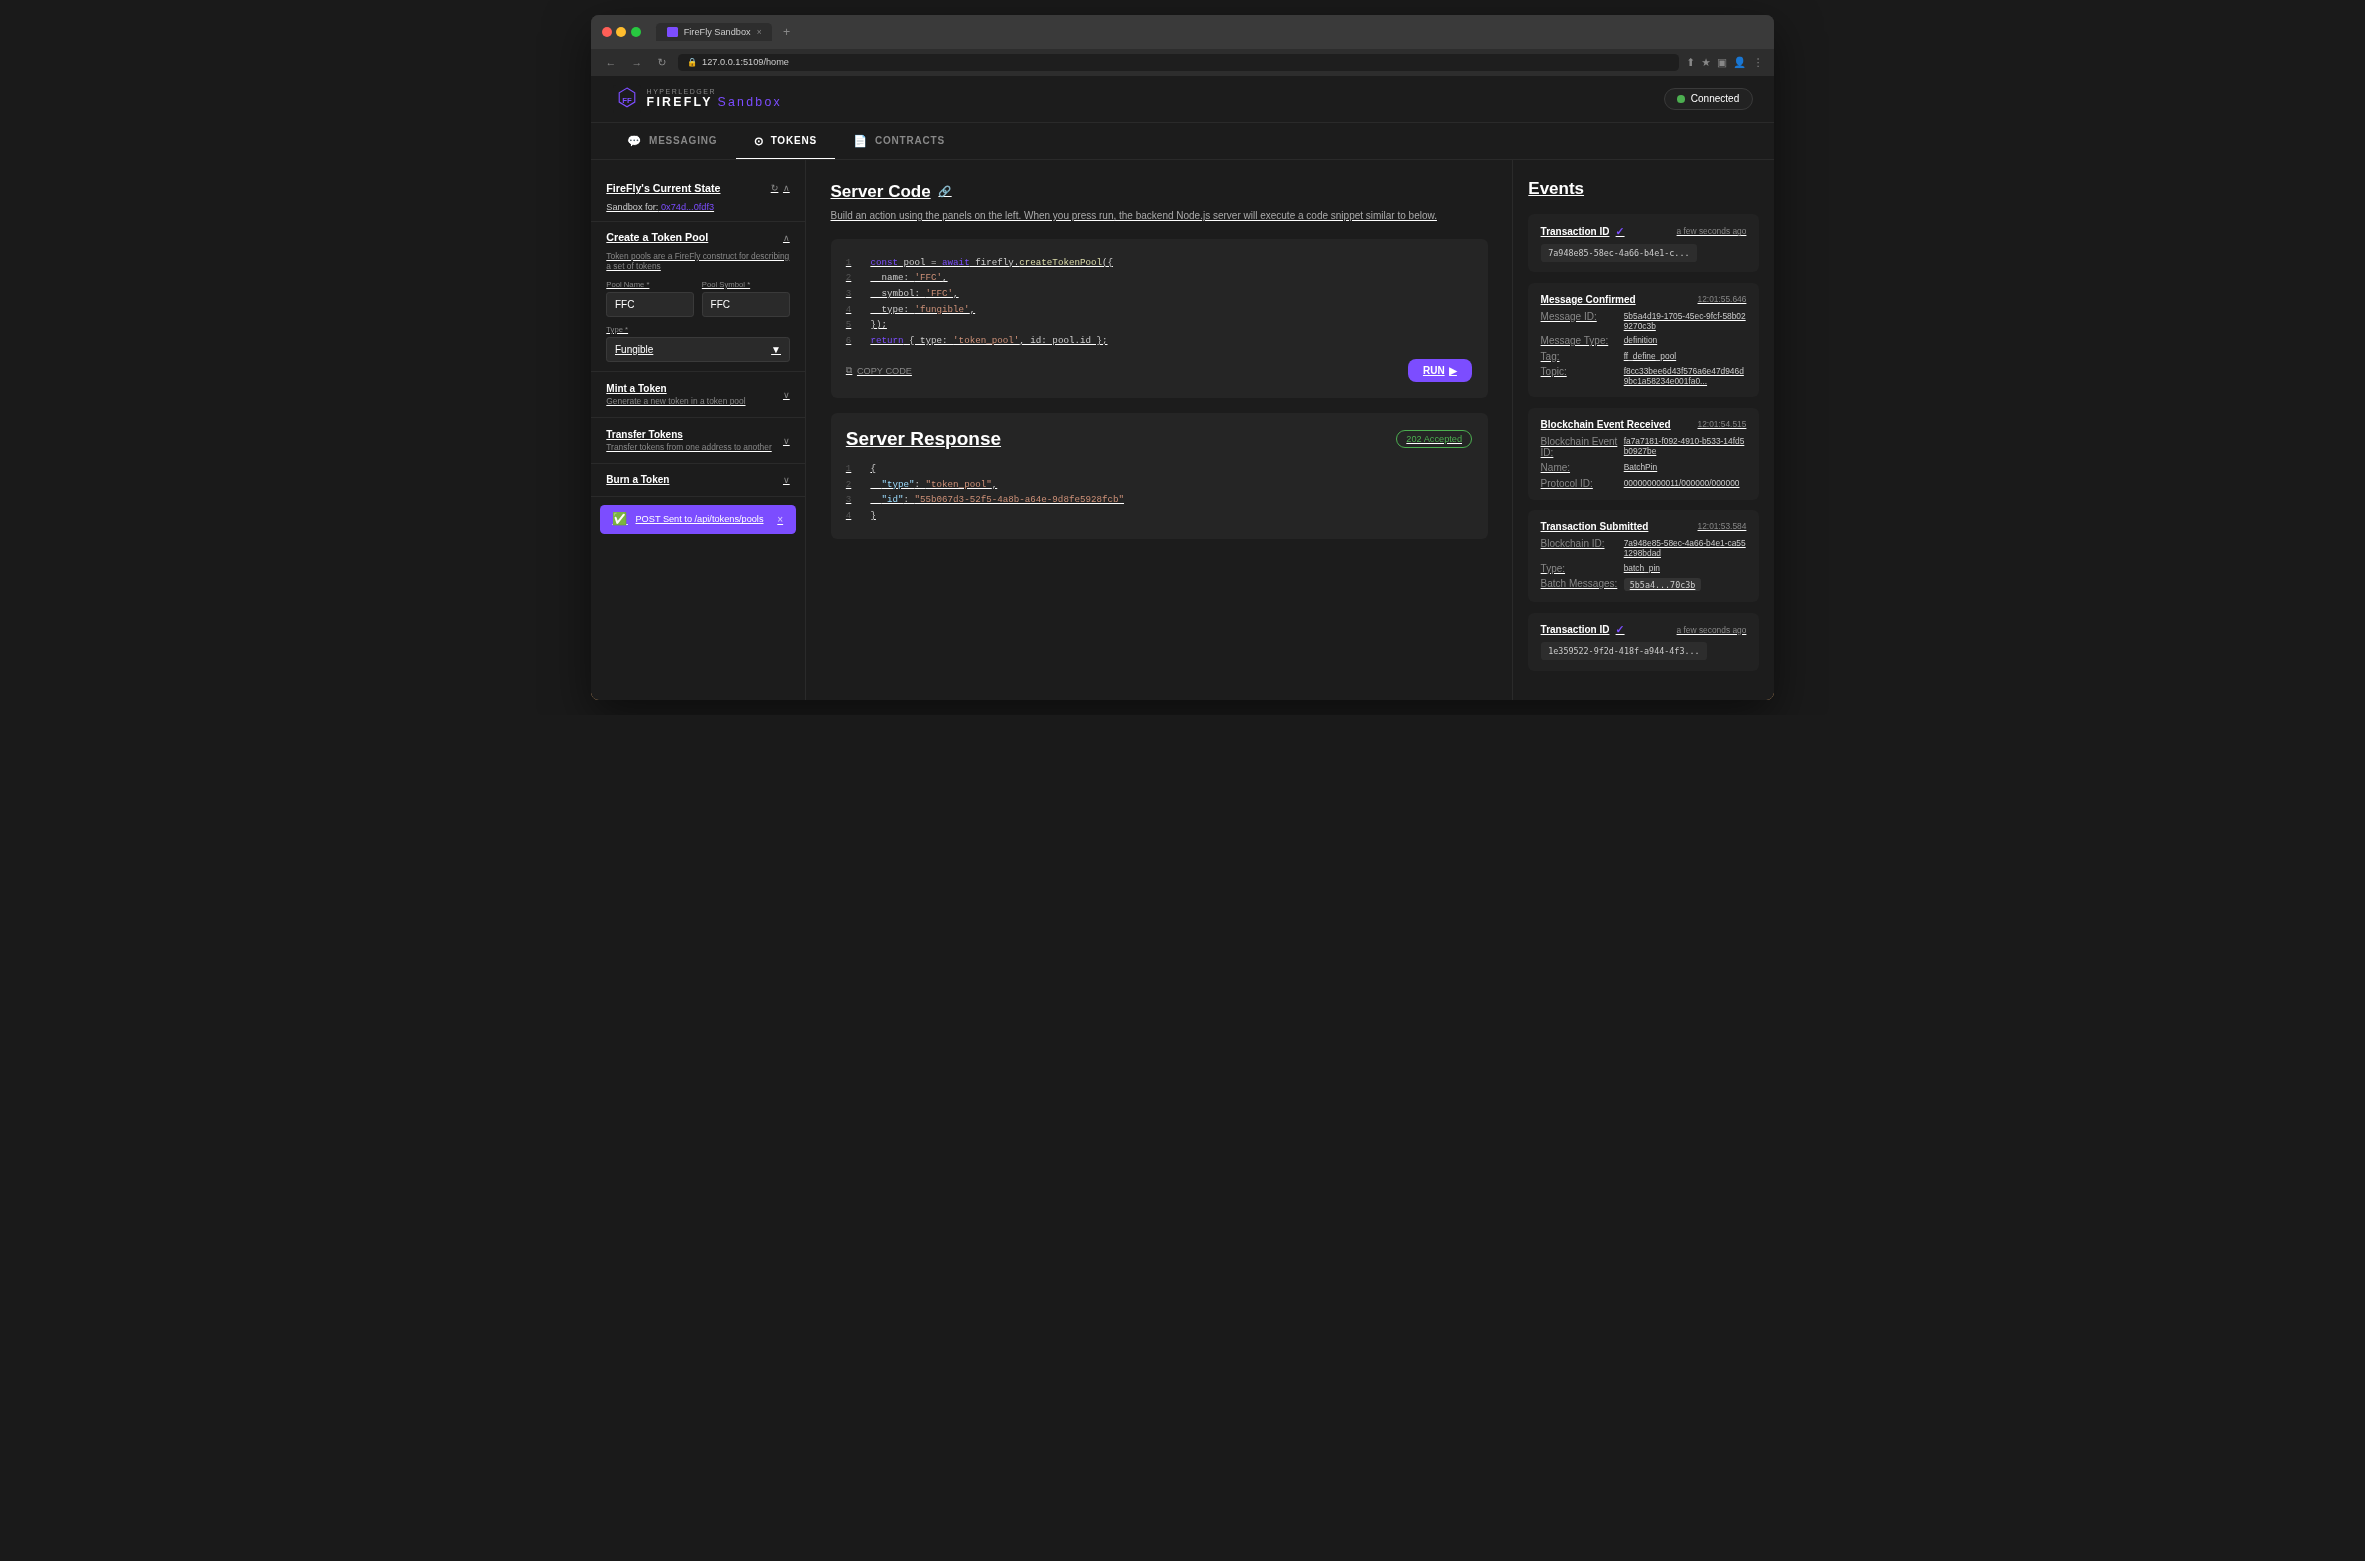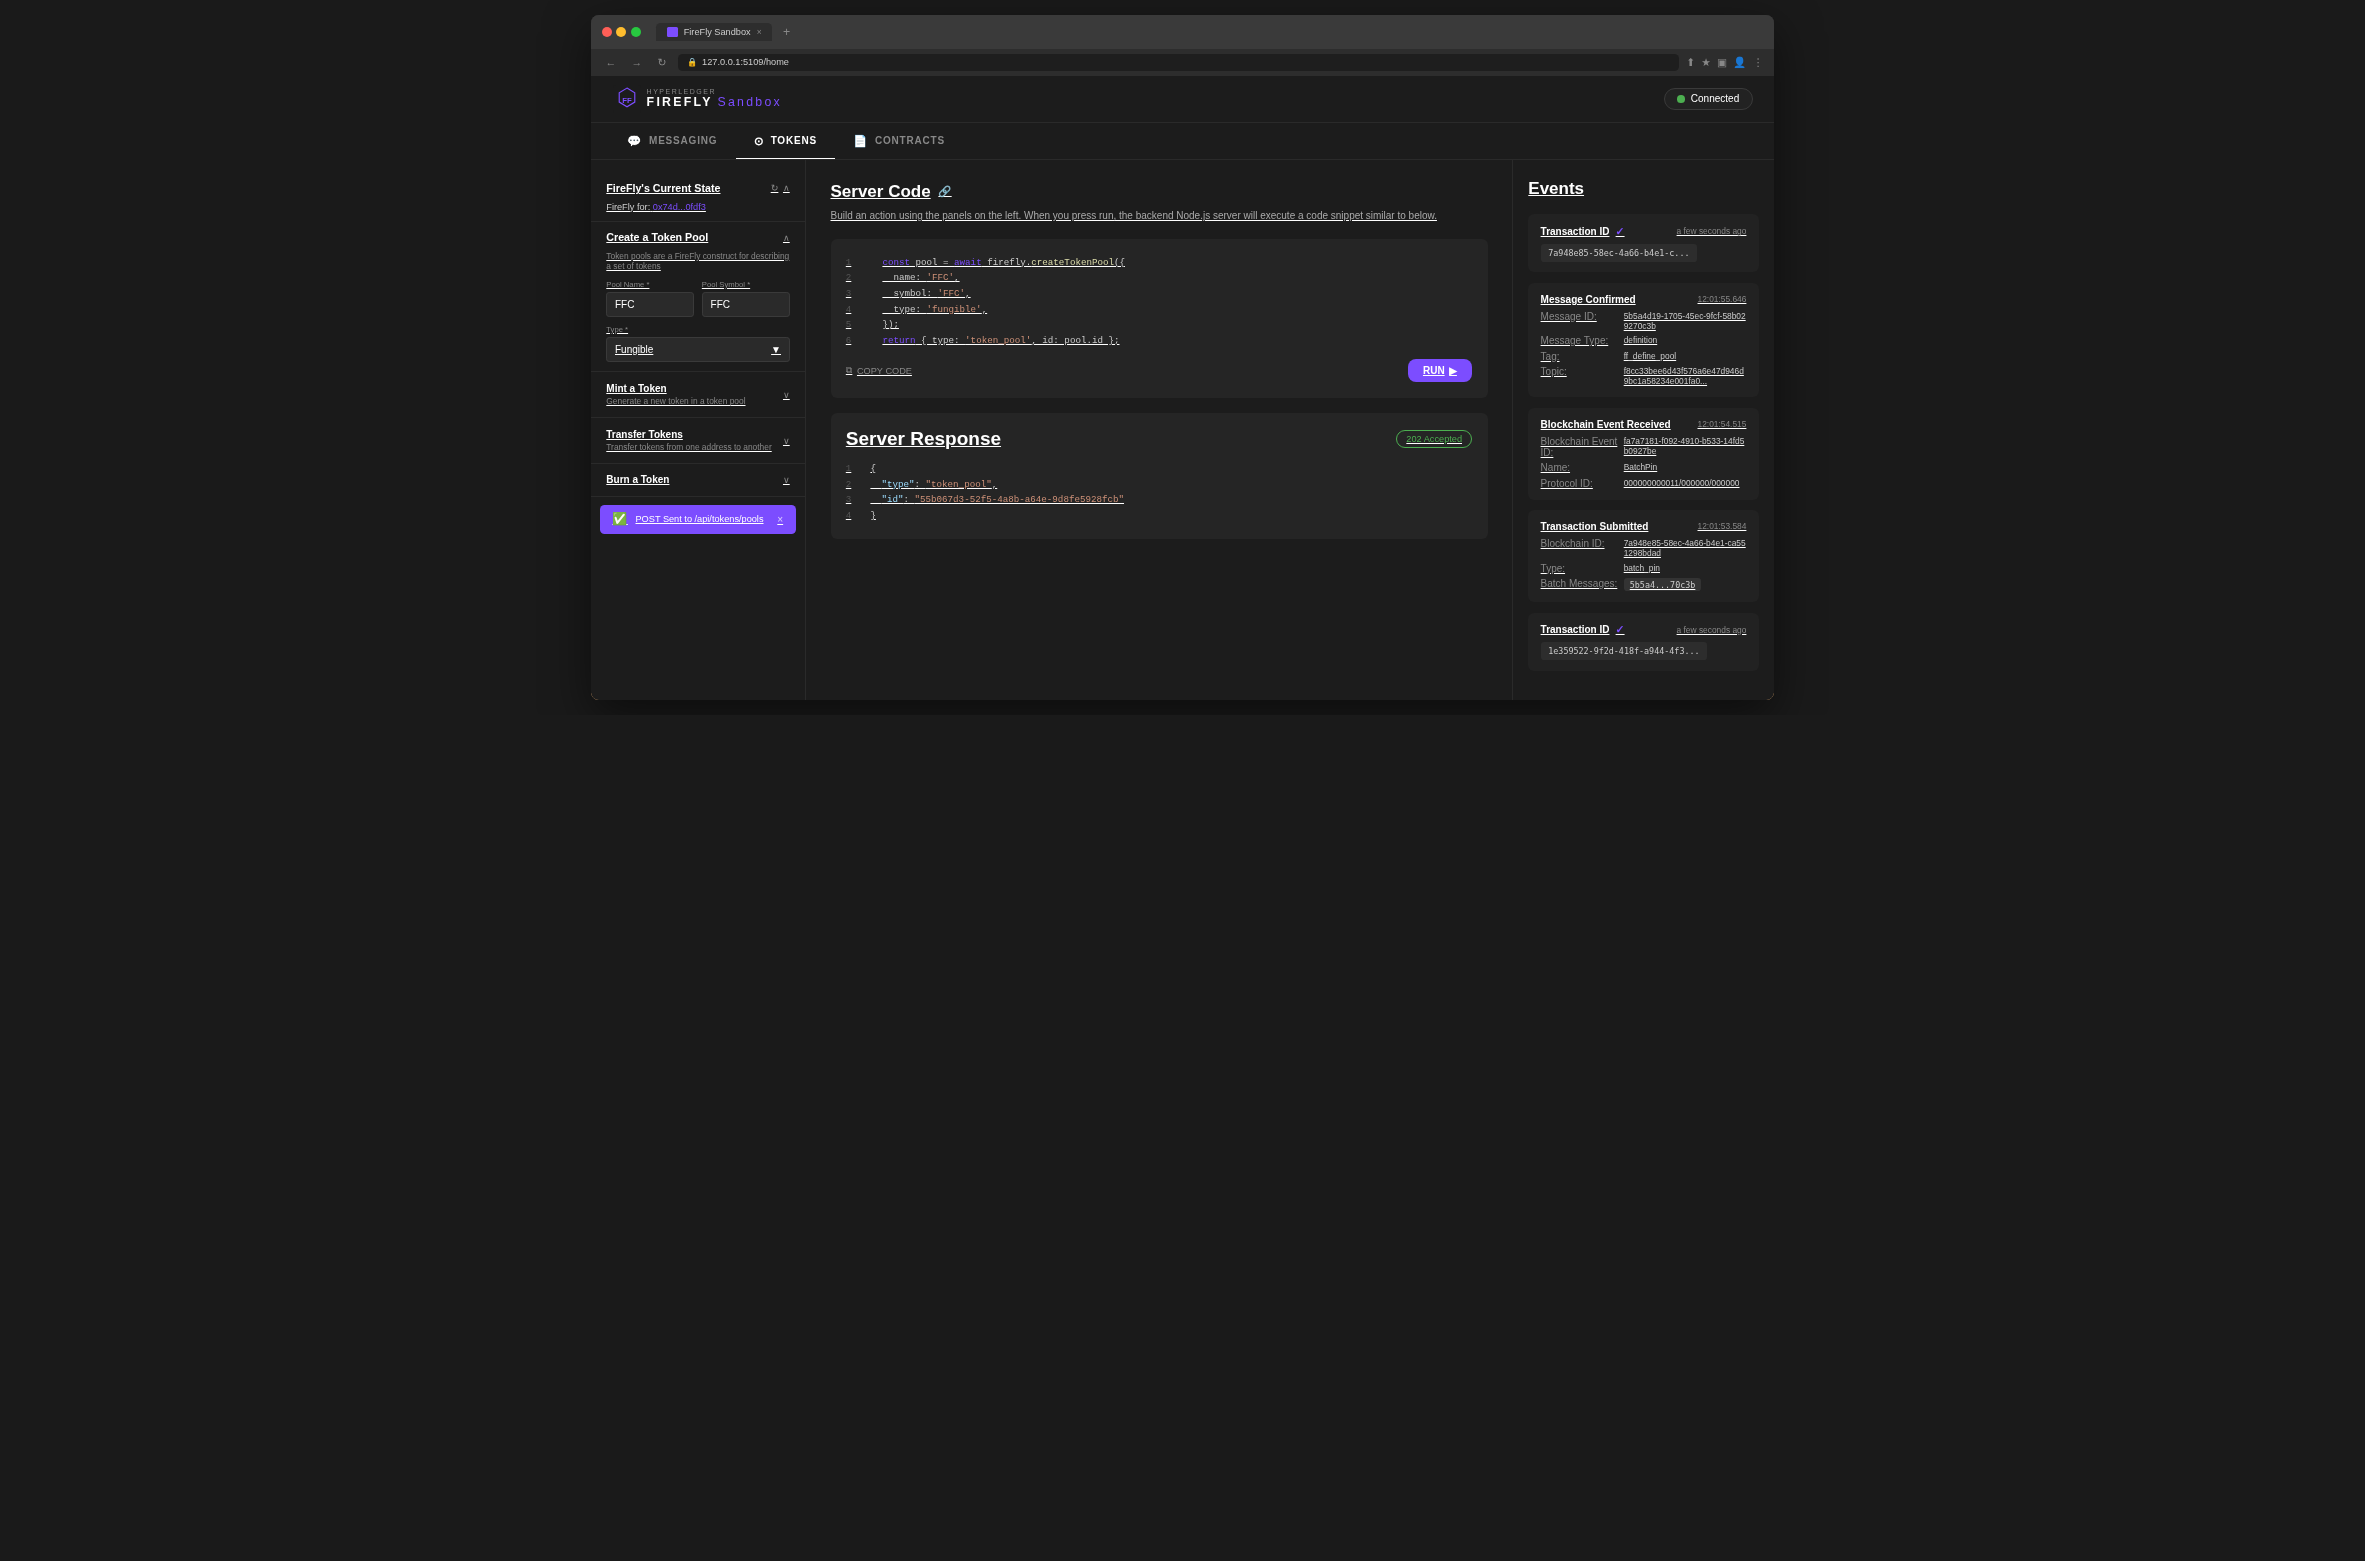--- a/index.html
+++ b/index.html
@@ -66,21 +66,21 @@
 
     
     .middle-panel { flex: 1; padding: 21.5px 24.5px; background: #1c1c1c; border-right: 0.8px solid #2a2a2a; overflow-y: auto; }
     .server-code-header { display: flex; align-items: center; gap: 7.7px; margin-bottom: 6.1px; }
     .server-code-title { font-size: 17px; font-weight: 700; color: #fff; }
     .link-icon { color: #888; font-size: 10.7px; cursor: pointer; }
     .server-code-desc { font-size: 10px; color: #aaa; line-height: 1.6; margin-bottom: 15.3px; }
     .code-block { background: #252525; border-radius: 6.1px; padding: 15.3px; margin-bottom: 15.3px; font-family: 'Courier New', monospace; font-size: 9.2px; line-height: 1.7; }
     .code-line { display: flex; gap: 12.3px; }
     .code-num { color: #555; min-width: 12.3px; }
-    .code-content { color: #ccc; margin-left: 12px; }
+    .code-content { color: #ccc; }
     .kw { color: #7c4dff; }
     .str { color: #ce9178; }
     .fn { color: #dcdcaa; }
     .code-actions { display: flex; align-items: center; justify-content: space-between; margin-top: 10.7px; }
     .copy-btn { display: flex; align-items: center; gap: 4.6px; color: #888; font-size: 9.2px; cursor: pointer; background: none; border: none; }
     .run-btn { background: #7c4dff; color: #fff; border: none; border-radius: 8px; padding: 6.1px 15.3px; font-size: 10px; font-weight: 600; cursor: pointer; display: flex; align-items: center; gap: 4.6px; }
     .server-response-section { background: #252525; border-radius: 6.1px; padding: 15.3px; }
     .response-header { display: flex; align-items: center; justify-content: space-between; margin-bottom: 10.7px; }
     .response-title { font-size: 19px; font-weight: 700; color: #fff; text-align: center; }
     .status-badge { background: transparent; border: 0.8px solid #4caf50; color: #4caf50; border-radius: 9.2px; padding: 3.1px 9.2px; font-size: 9.2px; }
@@ -185,21 +185,21 @@
 
         <div class="panel-section">
           <div class="panel-section-header">
             <span class="panel-title">FireFly's Current State</span>
             <div class="section-toggle">
               <span>↻</span>
               <span>∧</span>
             </div>
           </div>
           <div class="balance-text">
-            <span>FireFly for:</span>
+            <span>Sandbox for:</span>
             <span class="balance-addr">0x74d...0fdf3</span>
           </div>
         </div>
 
         <div class="panel-section">
           <div class="panel-section-header">
             <span class="panel-title">Create a Token Pool</span>
             <span class="chevron">∧</span>
           </div>
           <div class="collapsible-desc" style="font-size:8.4px;color:#888;margin-bottom:9.2px;">Token pools are a FireFly construct for describing a set of tokens</div>

